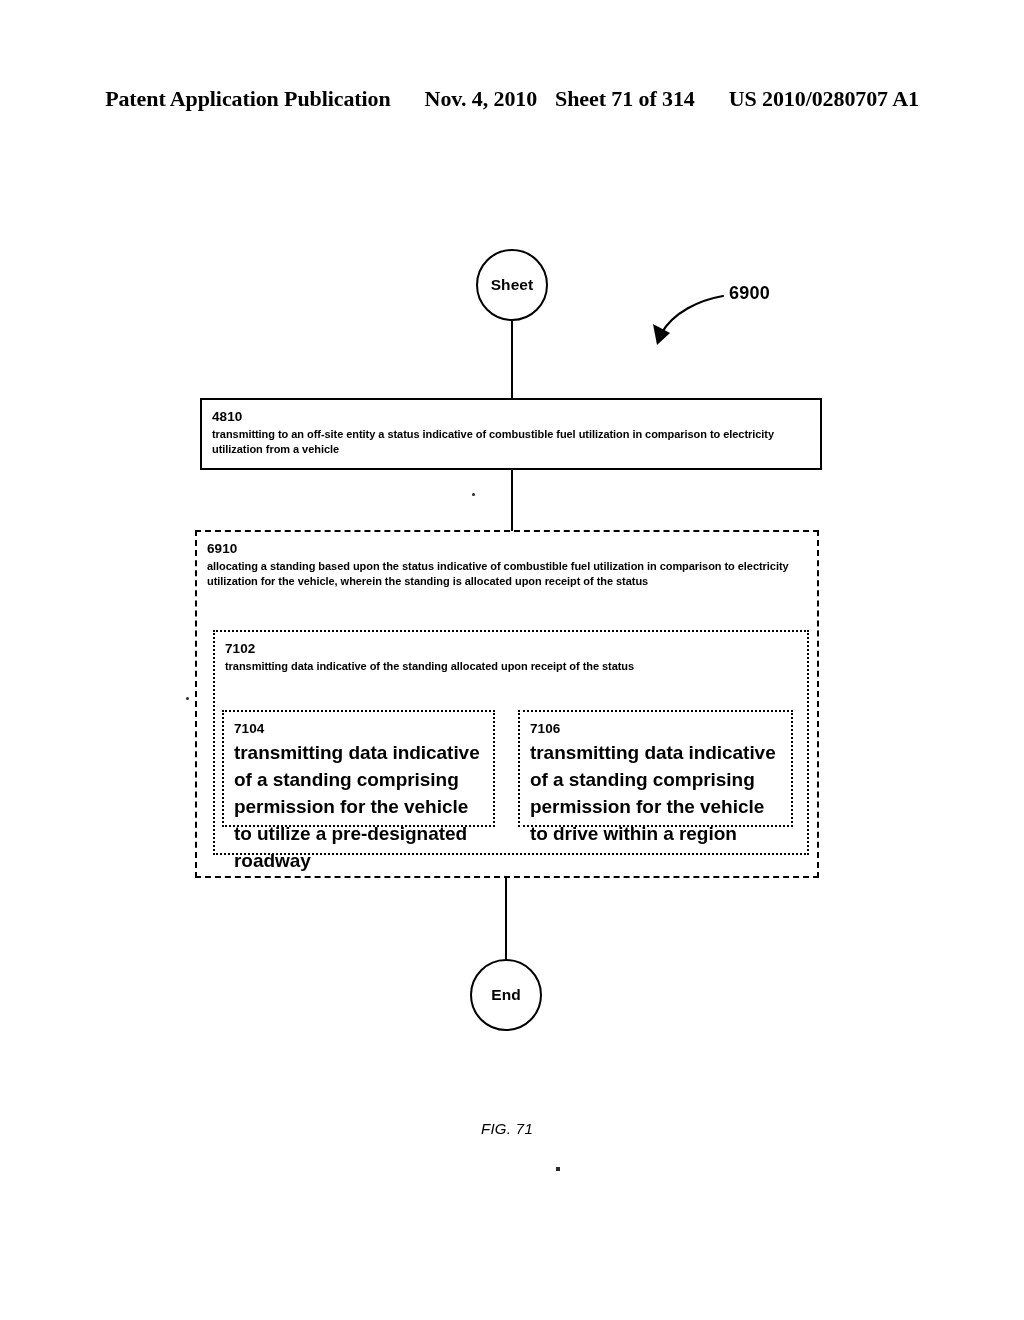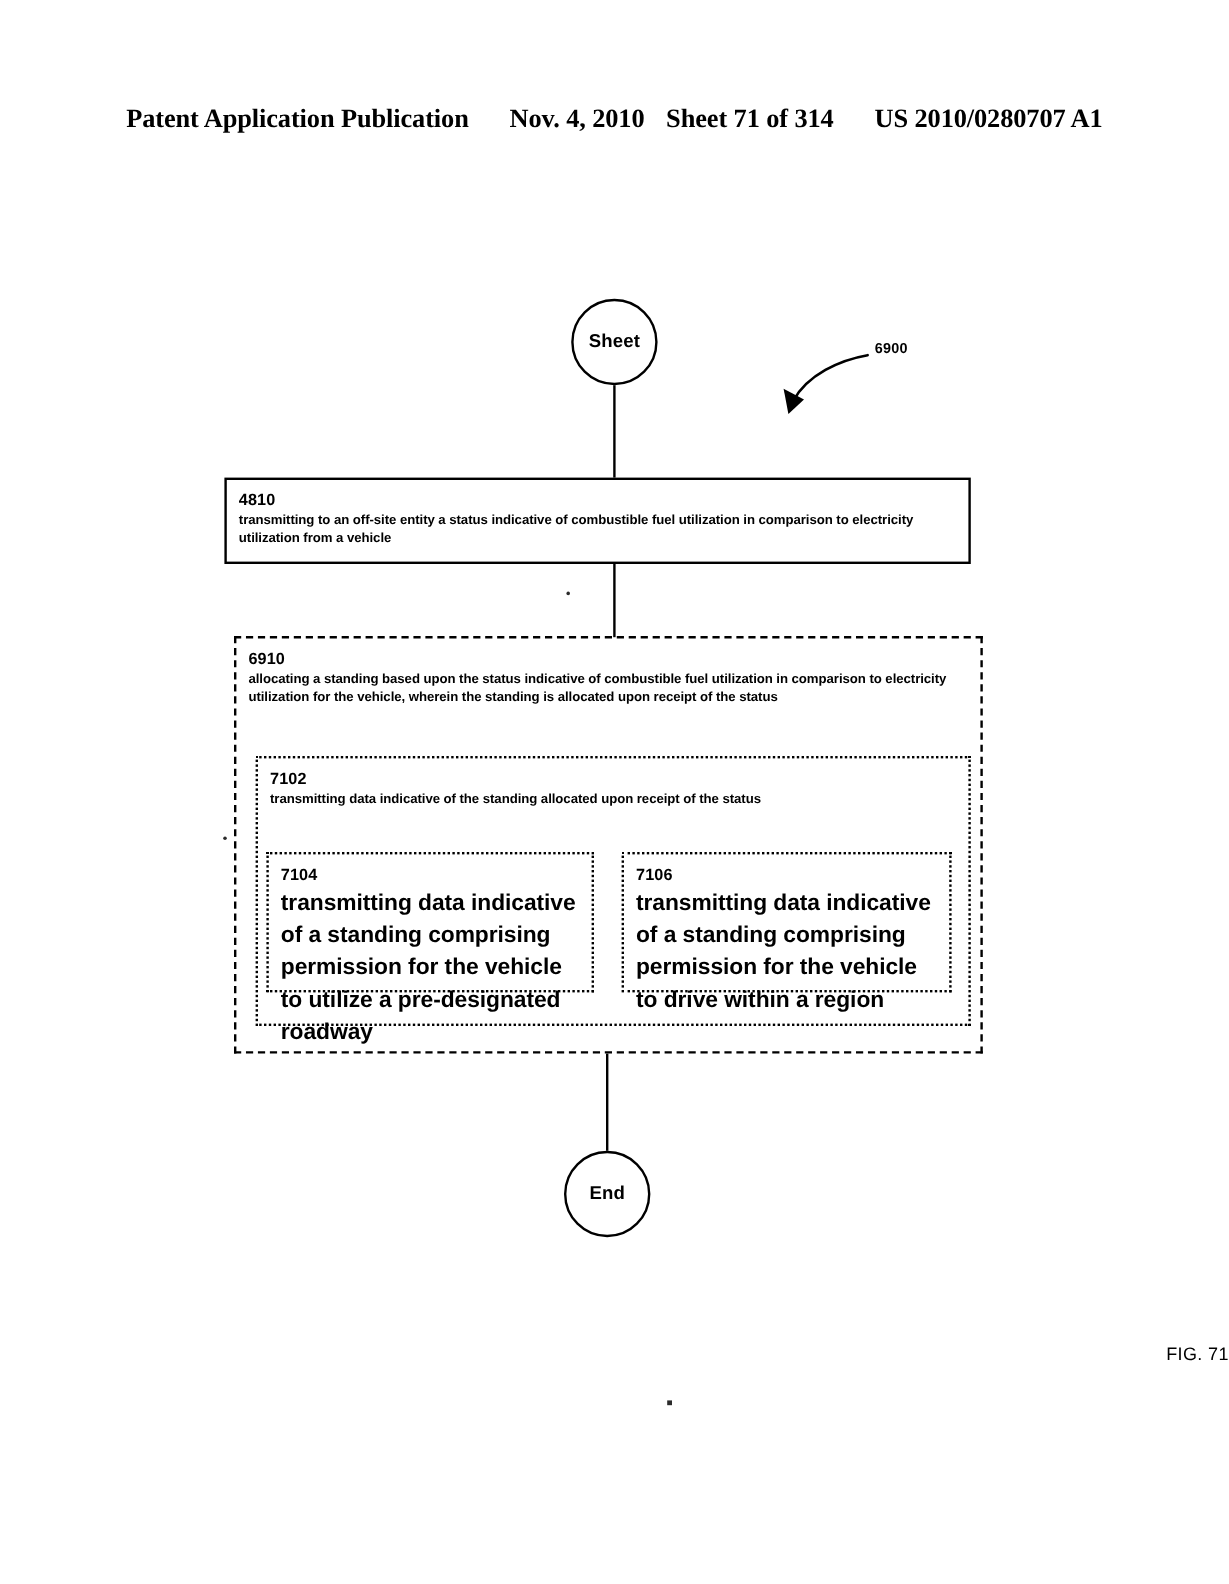--- a/index.html
+++ b/index.html
@@ -97,49 +97,50 @@
     margin-bottom: 1px;
   }
   .body-text {
     font-size: 11px;
     font-weight: bold;
     line-height: 1.41;
     letter-spacing: -0.05px;
   }
 
   
-  #box-4810 { left: 187px; top: 398px; width: 622px; height: 72px; }
+  #box-4810 { left: 200px; top: 398px; width: 622px; height: 72px; }
   #box-6910 { left: 195px; top: 530px; width: 624px; height: 348px; }
   #box-7102 { left: 213px; top: 630px; width: 596px; height: 225px; }
   #box-7104 { left: 222px; top: 710px; width: 273px; height: 117px; }
   #box-7106 { left: 518px; top: 710px; width: 275px; height: 117px; }
 
   #box-7104 .body-text,
   #box-7106 .body-text { font-size: 19px; line-height: 1.43; }
 
   
   .leader-label {
     position: absolute;
     left: 729px;
     top: 283px;
-    font-size: 12px;
+    font-size: 18px;
     font-weight: bold;
     letter-spacing: 0.2px;
   }
 
   
   .fig-caption {
     position: absolute;
     left: 0;
     top: 1120px;
     width: 1024px;
-    text-align: right;
+    text-align: center;
     font-size: 15px;
     font-weight: normal;
     letter-spacing: 0.3px;
+    font-style: italic;
   }
   .fig-caption span { margin-left: -10px; }
 
   
   .speck {
     position: absolute;
     background: #2b2b2b;
     border-radius: 50%;
   }
 </style>

